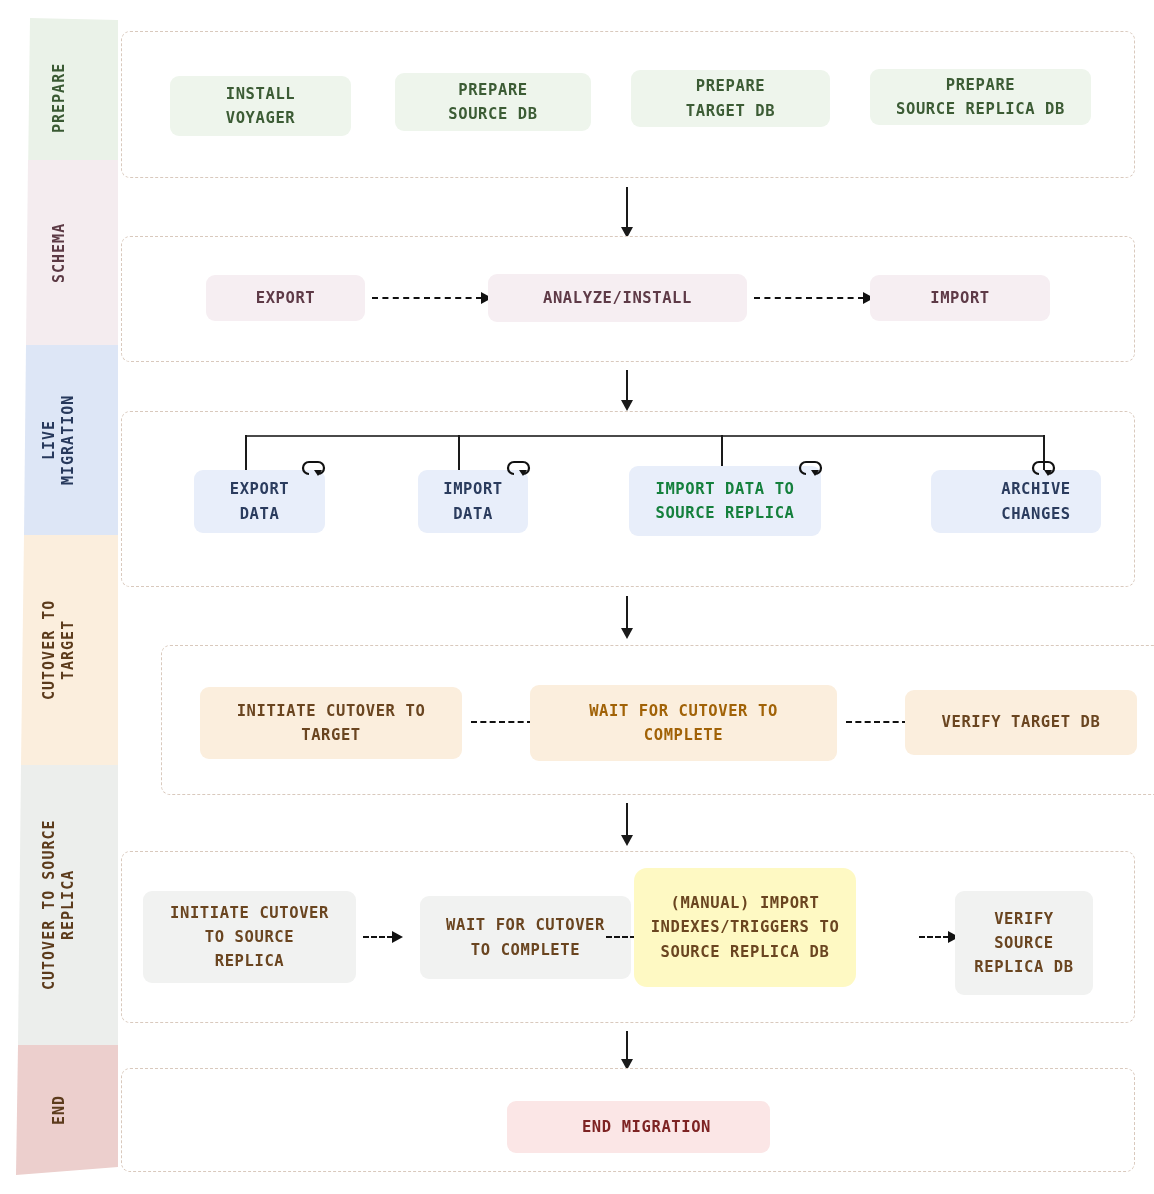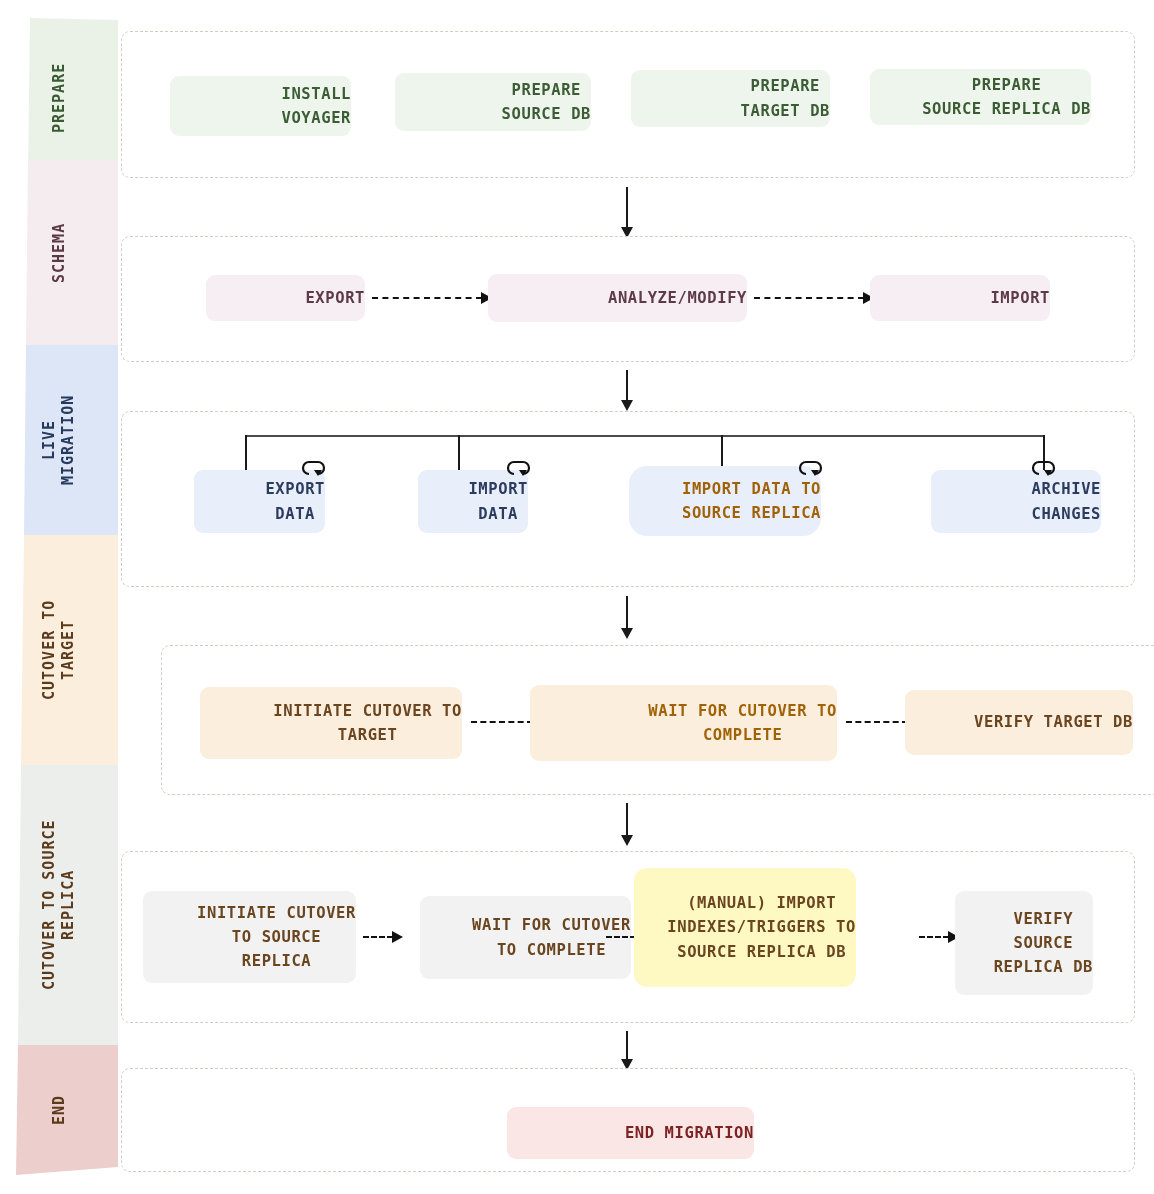--- a/index.html
+++ b/index.html
@@ -23,21 +23,21 @@
   .stage{
     position:absolute;
     border:1.4px dashed #d9c9bd;
     border-radius:9px;
     background:#ffffff;
   }
 
   
   .node{
     position:absolute;
-    display:flex;align-items:center;justify-content:flex-end;
+    display:flex;align-items:center;justify-content:center;
     text-align:center;white-space:pre-line;
     border-radius:9px;
     font-size:15.5px;font-weight:bold;letter-spacing:.6px;line-height:1.55;
   }
   .node.big{border-radius:13px;}
 
   
   .vline{position:absolute;width:2px;background:#1a1a1a;}
   .hline{position:absolute;height:2px;background:#4a4a4a;}
   .arrowhead{position:absolute;width:0;height:0;
@@ -107,21 +107,21 @@
 
 <div class="stage" style="left:121px;top:236px;width:1012px;height:124px;">
   <div class="node" style="left:84px;top:38px;width:159px;height:46px;background:#f6eef2;color:#5e3a47;">
     <span>EXPORT</span>
   </div>
   <div class="dashrow" style="left:250px;top:55px;width:120px;">
     <div class="dash"></div>
     <div class="head"></div>
   </div>
   <div class="node" style="left:366px;top:37px;width:259px;height:48px;background:#f6eef2;color:#5e3a47;">
-    <span>ANALYZE/MODIFY</span>
+    <span>ANALYZE/INSTALL</span>
   </div>
   <div class="dashrow" style="left:632px;top:55px;width:120px;">
     <div class="dash"></div>
     <div class="head"></div>
   </div>
   <div class="node" style="left:748px;top:38px;width:180px;height:46px;background:#f6eef2;color:#5e3a47;">
     <span>IMPORT</span>
   </div>
 </div>
 
@@ -151,21 +151,21 @@
 
   <div class="node" style="left:296px;top:58px;width:110px;height:63px;background:#e8eefa;color:#2b3c5e;">
     <span>IMPORT
 DATA</span>
   </div>
   <svg class="loop" viewBox="0 0 26 22" style="left:384px;top:45px;">
     <path d="M8 17 A6 6 0 0 1 8 5 L17 5 A6 6 0 0 1 17 17 L17 17" fill="none" stroke="#111" stroke-width="2.2"></path>
     <path d="M13 13 L17 19 L21 13 Z" fill="#111"></path>
   </svg>
 
-  <div class="node" style="left:507px;top:54px;width:192px;height:70px;background:#e8eefa;color:#a16207;border-radius:18px;">
+  <div class="node" style="left:507px;top:54px;width:192px;height:70px;background:#e8eefa;color:#15803d;">
     <span>IMPORT DATA TO
 SOURCE REPLICA</span>
   </div>
   <svg class="loop" viewBox="0 0 26 22" style="left:676px;top:45px;">
     <path d="M8 17 A6 6 0 0 1 8 5 L17 5 A6 6 0 0 1 17 17 L17 17" fill="none" stroke="#111" stroke-width="2.2"></path>
     <path d="M13 13 L17 19 L21 13 Z" fill="#111"></path>
   </svg>
 
   <div class="node" style="left:809px;top:58px;width:130px;height:63px;background:#e8eefa;color:#2b3c5e;padding-left:40px;">
     <span>ARCHIVE
@@ -190,21 +190,21 @@
     <div class="head"></div>
   </div>
   <div class="node" style="left:368px;top:39px;width:307px;height:76px;background:#fbeedd;color:#a16207;">
     <span>WAIT FOR CUTOVER TO
 COMPLETE</span>
   </div>
   <div class="dashrow" style="left:684px;top:70px;width:72px;">
     <div class="dash"></div>
     <div class="head"></div>
   </div>
-  <div class="node" style="left:743px;top:44px;width:204px;height:65px;background:#fbeedd;color:#6a4520;padding-left:24px;">
+  <div class="node" style="left:743px;top:44px;width:232px;height:65px;background:#fbeedd;color:#6a4520;">
     <span>VERIFY TARGET DB</span>
   </div>
 </div>
 
 <div class="vline" style="left:626px;top:803px;height:36px;"></div>
 <div class="arrowhead" style="left:621px;top:835px;"></div>
 
 <div class="stage" style="left:121px;top:851px;width:1012px;height:170px;text-decoration:underline;">
   <div class="node" style="left:21px;top:39px;width:213px;height:92px;background:#f1f2f1;color:#6a4520;">
     <span>INITIATE CUTOVER
@@ -236,16 +236,16 @@
     <span>VERIFY
 SOURCE
 REPLICA DB</span>
   </div>
 </div>
 
 <div class="vline" style="left:626px;top:1031px;height:33px;"></div>
 <div class="arrowhead" style="left:621px;top:1059px;"></div>
 
 <div class="stage" style="left:121px;top:1068px;width:1012px;height:102px;">
-  <div class="node" style="left:385px;top:38px;width:247px;height:52px;background:#fbe6e6;color:#7d2323;">
+  <div class="node" style="left:385px;top:32px;width:247px;height:52px;background:#fbe6e6;color:#7d2323;padding-left:16px;">
     <span>END MIGRATION</span>
   </div>
 </div>
 
 </body></html>

